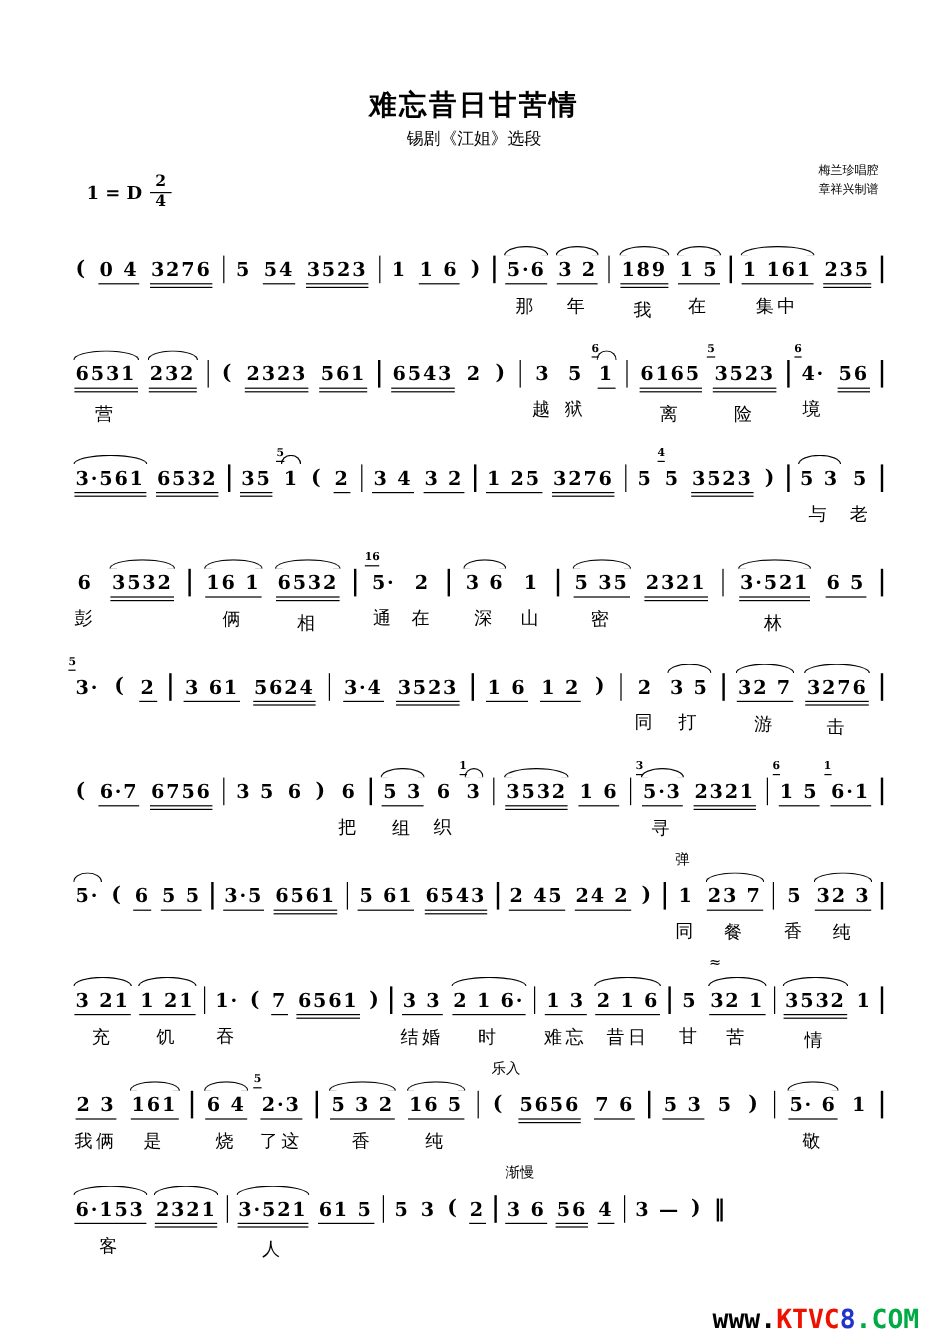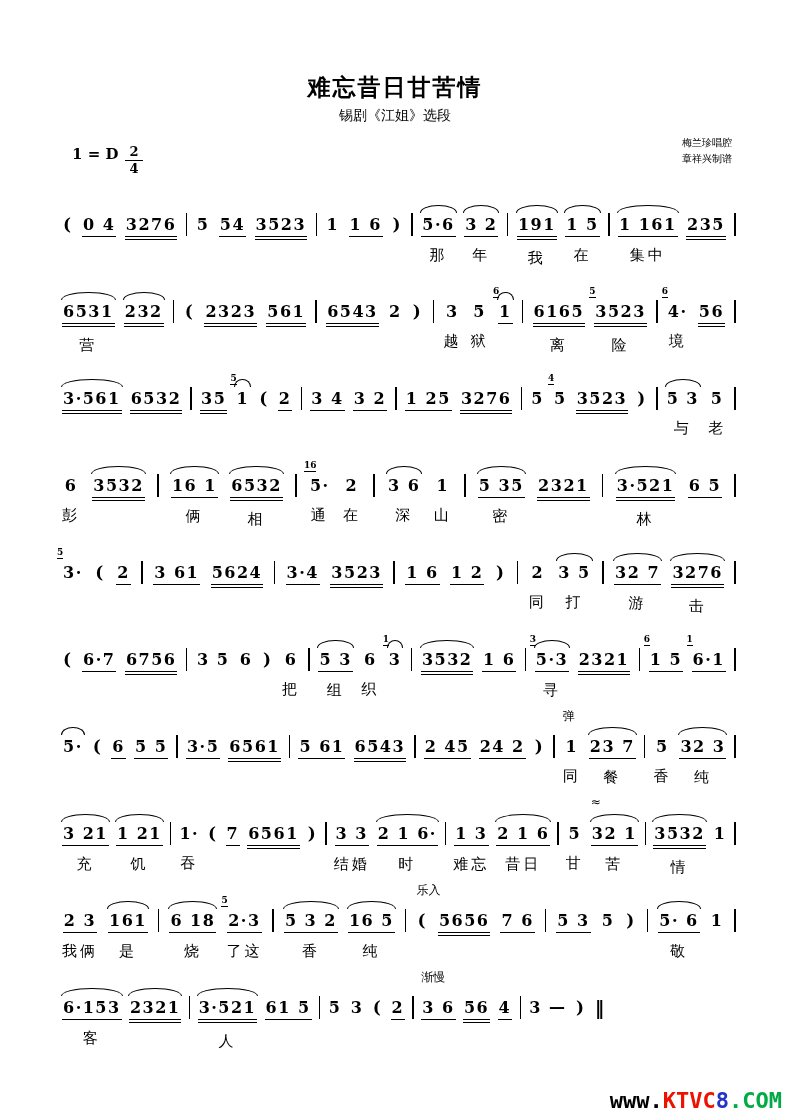--- a/index.html
+++ b/index.html
@@ -4,21 +4,21 @@
 <style>
   html,body{margin:0;padding:0;background:#fff;}
   .sheet{position:relative;width:790px;height:1119px;background:#fff;overflow:hidden;
          font-family:"DejaVu Serif",serif;color:#000;}
   
   .title{ text-align:center;margin-top:72px;font-size:23px;font-weight:bold;letter-spacing:2px;
           font-family:"DejaVu Sans",sans-serif;}
   .subtitle{text-align:center;margin-top:4px;font-size:14px;font-family:"DejaVu Sans",sans-serif;}
   .meta{display:flex;justify-content:space-between;align-items:flex-start;
         padding:10px 58px 0 72px;height:52px;}
-  .keysig{font-size:15px;font-weight:bold;display:flex;align-items:flex-start;gap:7px;margin-top:10px;}
+  .keysig{font-size:15px;font-weight:bold;display:flex;align-items:center;gap:7px;margin-top:10px;}
   .frac{display:inline-flex;flex-direction:column;align-items:center;font-size:13px;line-height:1.1;}
   .frac .num{border-bottom:1px solid #000;padding:0 4px 1px;}
   .frac .den{padding-top:1px;}
   .credits{text-align:right;font-size:10px;line-height:1.55;font-family:"DejaVu Sans",sans-serif;}
   
   .music{padding:26px 54px 0 62px;}
   .line{display:flex;justify-content:space-between;align-items:flex-start;
         height:60px;margin-bottom:27px;}
   .line.short{width:545px;}
   .tok{position:relative;display:flex;flex-direction:column;align-items:center;}
@@ -31,21 +31,21 @@
   .nt.bar{width:1.5px;background:#000;height:23px;padding:0;}
   .nt.paren{font-weight:bold;font-size:17px;}
   .nt.end{font-size:19px;}
   .gr{position:absolute;top:-13px;left:-5px;font-size:9px;font-weight:bold;
       border-bottom:1px solid #000;line-height:1.1;}
   .an{position:absolute;top:-27px;left:0;font-size:12px;white-space:nowrap;
       font-family:"DejaVu Sans",sans-serif;}
   .ly{margin-top:9px;height:20px;font-size:15px;letter-spacing:3px;white-space:nowrap;
       font-family:"DejaVu Sans",sans-serif;}
   
-  .watermark{position:absolute;right:8px;bottom:6px;font-family:"DejaVu Sans Mono",monospace;
+  .watermark{position:absolute;right:24px;bottom:6px;font-family:"DejaVu Sans Mono",monospace;
       font-size:22px;font-weight:bold;letter-spacing:0;}
 </style>
 </head>
 <body>
 
 <div class="sheet">
   <div class="title">难忘昔日甘苦情</div>
   <div class="subtitle">锡剧《江姐》选段</div>
 
   <div class="meta">
@@ -118,21 +118,21 @@
         </div>
         <div class="tok">
           <div class="nt u1 arc">3 2</div>
           <div class="ly">年</div>
         </div>
         <div class="tok">
           <div class="nt bar"></div>
           <div class="ly"></div>
         </div>
         <div class="tok">
-          <div class="nt u2 arc">191</div>
+          <div class="nt u2 arc">189</div>
           <div class="ly">我</div>
         </div>
         <div class="tok">
           <div class="nt u1 arc">1 5</div>
           <div class="ly">在</div>
         </div>
         <div class="tok">
           <div class="nt bar"></div>
           <div class="ly"></div>
         </div>
@@ -763,21 +763,21 @@
         </div>
         <div class="tok">
           <div class="nt u1 arc">161</div>
           <div class="ly">是</div>
         </div>
         <div class="tok">
           <div class="nt bar"></div>
           <div class="ly"></div>
         </div>
         <div class="tok">
-          <div class="nt u1 arc">6 18</div>
+          <div class="nt u1 arc">6 4</div>
           <div class="ly">烧</div>
         </div>
         <div class="tok">
           <div class="gr">5</div>
           <div class="nt u1">2·3</div>
           <div class="ly">了这</div>
         </div>
         <div class="tok">
           <div class="nt bar"></div>
           <div class="ly"></div>

